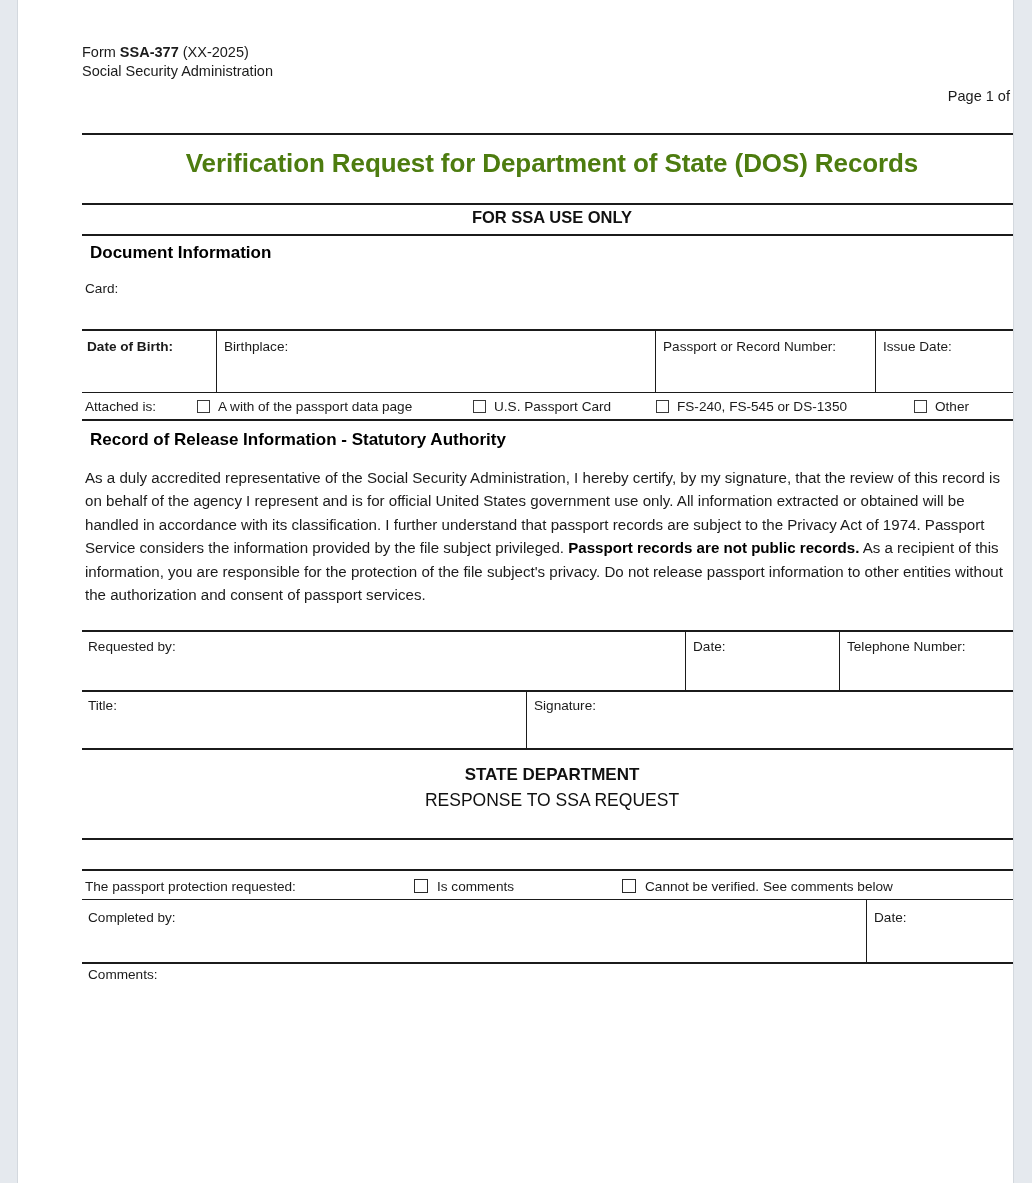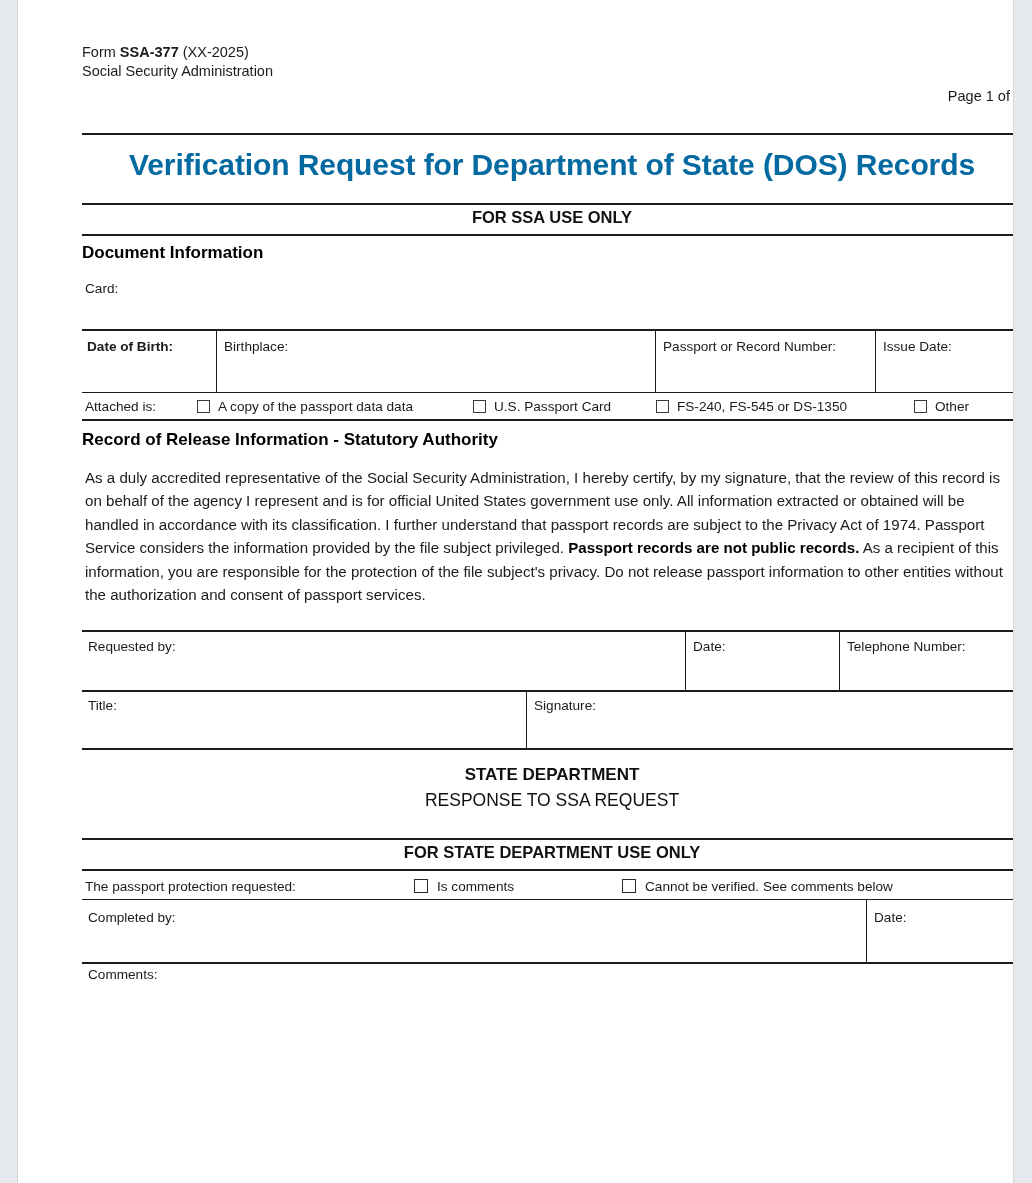--- a/index.html
+++ b/index.html
@@ -64,39 +64,39 @@
     width: 940px;
     border-top: 1.3px solid #1b1b1b;
   }
 
   .title {
     position: absolute;
     left: 0;
     top: 148px;
     width: 940px;
     text-align: center;
-    font-size: 30px;
+    font-size: 26px;
     font-weight: bold;
-    color: #0369a1;
+    color: #4d7c0f;
     letter-spacing: -0.1px;
   }
 
   .band {
     position: absolute;
     left: 0;
     width: 940px;
     text-align: center;
     font-size: 16.5px;
     font-weight: bold;
     color: #111;
   }
 
   .sec-head {
     position: absolute;
-    left: 0;
+    left: 8px;
     font-size: 17px;
     font-weight: bold;
     color: #000;
   }
 
   .fl {            
     position: absolute;
     font-size: 13.6px;
     color: #1b1b1b;
     white-space: nowrap;
@@ -186,21 +186,21 @@
     <div class="vline" style="left:793px; top:330px; height:62px;"></div>
 
     <div class="fl" style="left:801px; top:339px;">Issue Date:</div>
     <div style="position:absolute; left:801px; top:355px; width:130px; height:33px;"></div>
 
     <div class="rule-thin" style="top:392px;"></div>
 
     <div class="fl" style="left:3px; top:399px;">Attached is:</div>
 
     <div class="cb" style="left:115px; top:400px;"></div>
-    <div class="fl" style="left:136px; top:399px;">A copy of the passport data data</div>
+    <div class="fl" style="left:136px; top:399px;">A with of the passport data page</div>
 
     <div class="cb" style="left:391px; top:400px;"></div>
     <div class="fl" style="left:412px; top:399px;">U.S. Passport Card</div>
 
     <div class="cb" style="left:574px; top:400px;"></div>
     <div class="fl" style="left:595px; top:399px;">FS-240, FS-545 or DS-1350</div>
 
     <div class="cb" style="left:832px; top:400px;"></div>
     <div class="fl" style="left:853px; top:399px;text-align:center;">Other</div>
 
@@ -234,21 +234,20 @@
 
     <div class="fl" style="left:452px; top:698px;">Signature:</div>
     <div style="position:absolute; left:452px; top:714px; width:479px; height:32px;"></div>
 
     <div class="rule" style="top:748px;"></div>
 
     <div class="ctr" style="top:765px; font-size:17px; font-weight:bold;">STATE DEPARTMENT</div>
     <div class="ctr" style="top:790px; font-size:17.5px;">RESPONSE TO SSA REQUEST</div>
 
     <div class="rule" style="top:838px;"></div>
-    <div class="band" style="top:843px;">FOR STATE DEPARTMENT USE ONLY</div>
     <div class="rule" style="top:869px;"></div>
 
     <div class="fl" style="left:3px; top:879px;">The passport protection requested:</div>
 
     <div class="cb cb-lg" style="left:332px; top:879px;"></div>
     <div class="fl" style="left:355px; top:879px;">Is comments</div>
 
     <div class="cb cb-lg" style="left:540px; top:879px;"></div>
     <div class="fl" style="left:563px; top:879px;">Cannot be verified. See comments below</div>
 

